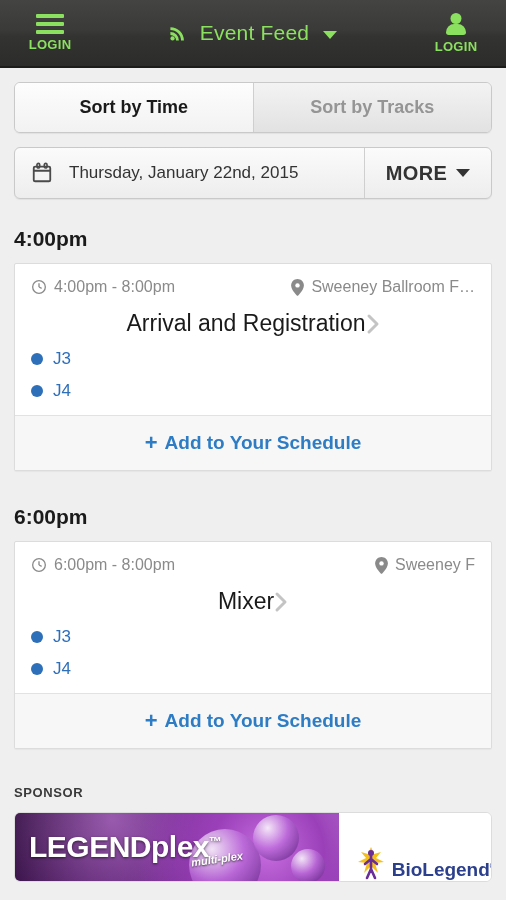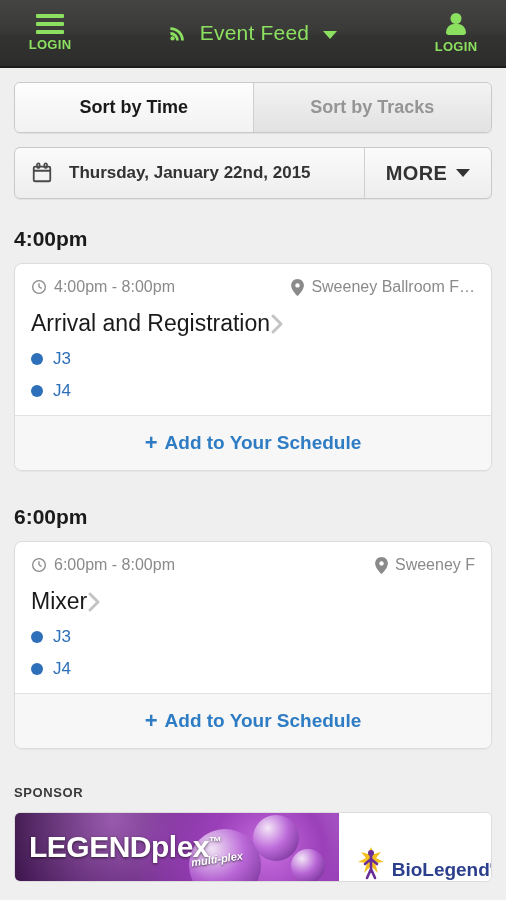--- a/index.html
+++ b/index.html
@@ -155,21 +155,21 @@
     flex: 1;
     display: flex;
     align-items: center;
     padding-left: 16px;
     gap: 16px;
     cursor: pointer;
   }
   .cal-icon { width: 22px; height: 22px; display:block; }
   .date-label {
     font-size: 17px;
-    font-weight: bold;
+    font-weight: normal;
     color: #333;
     text-align: right;
   }
   .datebar-more {
     display: flex;
     align-items: center;
     justify-content: center;
     gap: 9px;
     width: 127px;
     border-left: 1px solid #cfcfcf;
@@ -193,21 +193,21 @@
     font-size: 21px;
     font-weight: bold;
     color: #1a1a1a;
     margin: 28px 0 12px 0;
   }
 
   
   .card {
     background: #fff;
     border: 1px solid #dcdcdc;
-    border-radius: 8px;
+    border-radius: 2px;
     box-shadow: 0 1px 1px rgba(0,0,0,0.04);
     overflow: hidden;
   }
   .card-body {
     padding: 14px 16px 14px 16px;
     cursor: pointer;
     position: relative;
   }
   .card-meta {
     display: flex;
@@ -228,21 +228,21 @@
   .meta-right .meta-text {
     white-space: nowrap;
     overflow: hidden;
     text-overflow: ellipsis;
   }
   .clock-icon, .pin-icon { flex: 0 0 auto; display:block; }
 
   .card-title-row {
     display: flex;
     align-items: center;
-    justify-content: flex-start;
+    justify-content: center;
     margin-top: 14px;
   }
   .card-title {
     font-size: 23px;
     color: #1a1a1a;
     font-weight: normal;
   }
   .chev-right { width: 14px; height: 22px; display:block; }
 
   .tracks { margin-top: 12px; }

